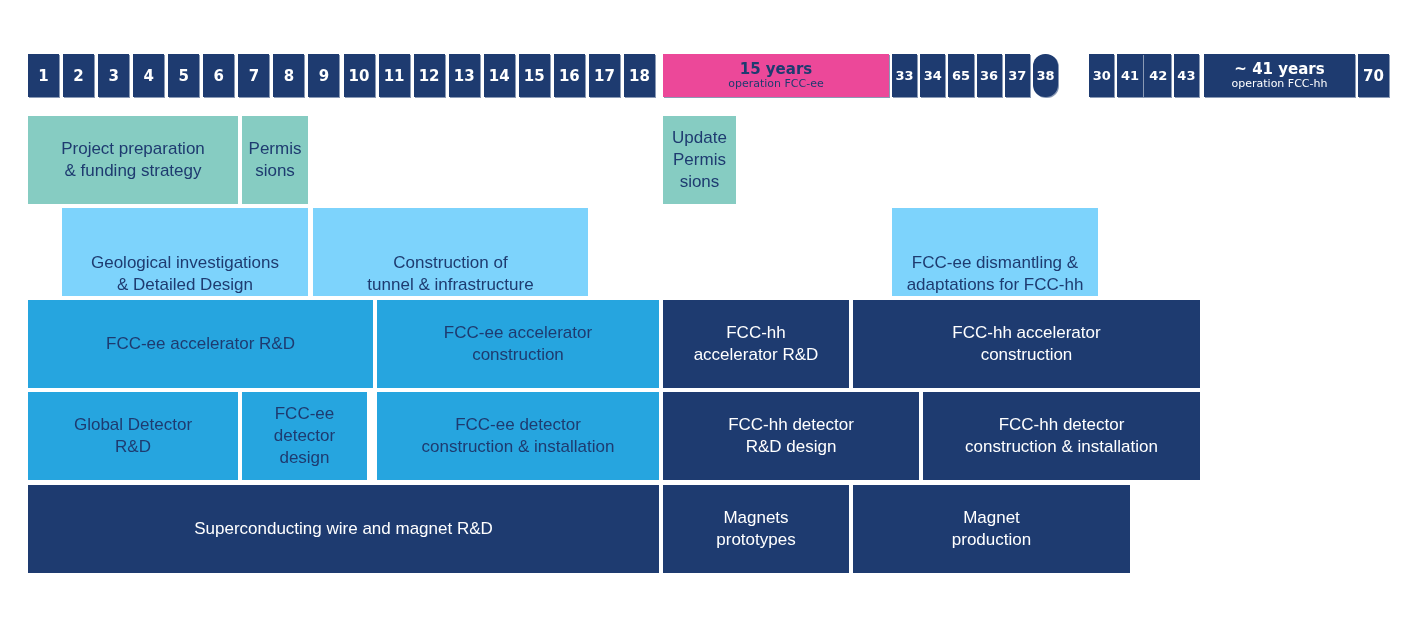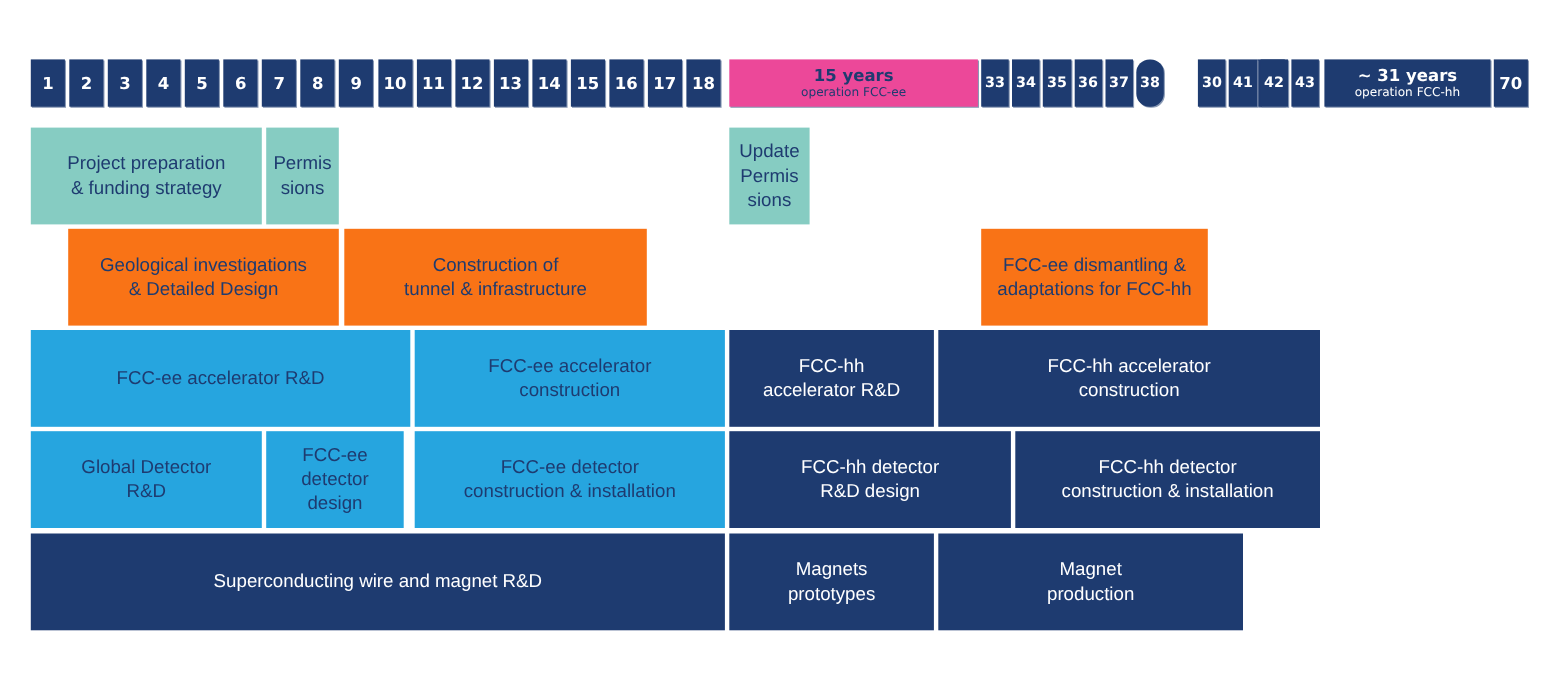--- a/index.html
+++ b/index.html
@@ -9,21 +9,21 @@
           align-items: center; justify-content: center; text-align: center; }
   .yr { top: 54px; height: 43px; background: #1e3b70; color: #ffffff;
         font-family: "DejaVu Sans", sans-serif; font-weight: bold; font-size: 15px;
         box-shadow: 1px 1px 0 #8a9ab5; }
   .yr.light { background: #ec4899; color: #1e3b70; flex-direction: column; line-height: 1.05; }
   .yr.wide { flex-direction: column; line-height: 1.05; }
   .yr .big { font-size: 15px; font-weight: bold; }
   .yr .small { font-size: 11px; font-weight: normal; }
   .task { font-size: 17px; line-height: 22px; padding: 0 6px; }
   .teal { background: #86ccc2; color: #1e3b70; }
-  .tan { background: #f97316; color: #1e3b70; }
+  .tan { background: #7dd3fc; color: #1e3b70; align-items: flex-end; }
   .cyan { background: #26a5df; color: #1e3b70; }
   .navy { background: #1e3b70; color: #ffffff; }
   .task span { white-space: pre-line; }
 </style>
 </head>
 <body>
 
 <div id="year-row">
     <div class="cell yr" style="left: 28px; width: 31.0556px;">
       <span>1</span>
@@ -79,21 +79,21 @@
     <div class="cell yr" style="left: 623.944px; width: 31.0556px;">
       <span>18</span>
     </div>
     <div class="cell yr" style="font-size: 13px; left: 892px; width: 25.1818px;">
       <span>33</span>
     </div>
     <div class="cell yr" style="font-size: 13px; left: 920.182px; width: 25.1818px;">
       <span>34</span>
     </div>
     <div class="cell yr" style="font-size: 13px; left: 948.364px; width: 25.1818px;">
-      <span>35</span>
+      <span>65</span>
     </div>
     <div class="cell yr" style="font-size: 13px; left: 976.545px; width: 25.1818px;">
       <span>36</span>
     </div>
     <div class="cell yr" style="font-size: 13px; left: 1004.73px; width: 25.1818px;">
       <span>37</span>
     </div>
     <div class="cell yr" style="font-size: 13px; left: 1032.91px; width: 25.1818px; border-radius: 12px;">
       <span>38</span>
     </div>
@@ -113,21 +113,21 @@
       <span>43</span>
     </div>
   </div>
 
 <div class="cell yr light" style="left:663px;width:226px;">
   <span class="big">15 years</span>
   <span class="small">operation FCC-ee</span>
 </div>
 
 <div class="cell yr wide" style="left:1204px;width:151px;">
-  <span class="big">~ 31 years</span>
+  <span class="big">~ 41 years</span>
   <span class="small">operation FCC-hh</span>
 </div>
 
 <div class="cell yr" style="left:1358px;width:31px;">
   <span>70</span>
 </div>
 
 <div class="cell task teal" style="left:28px;top:116px;width:210px;height:88px;">
   <span>Project preparation
 &amp; funding strategy</span>

